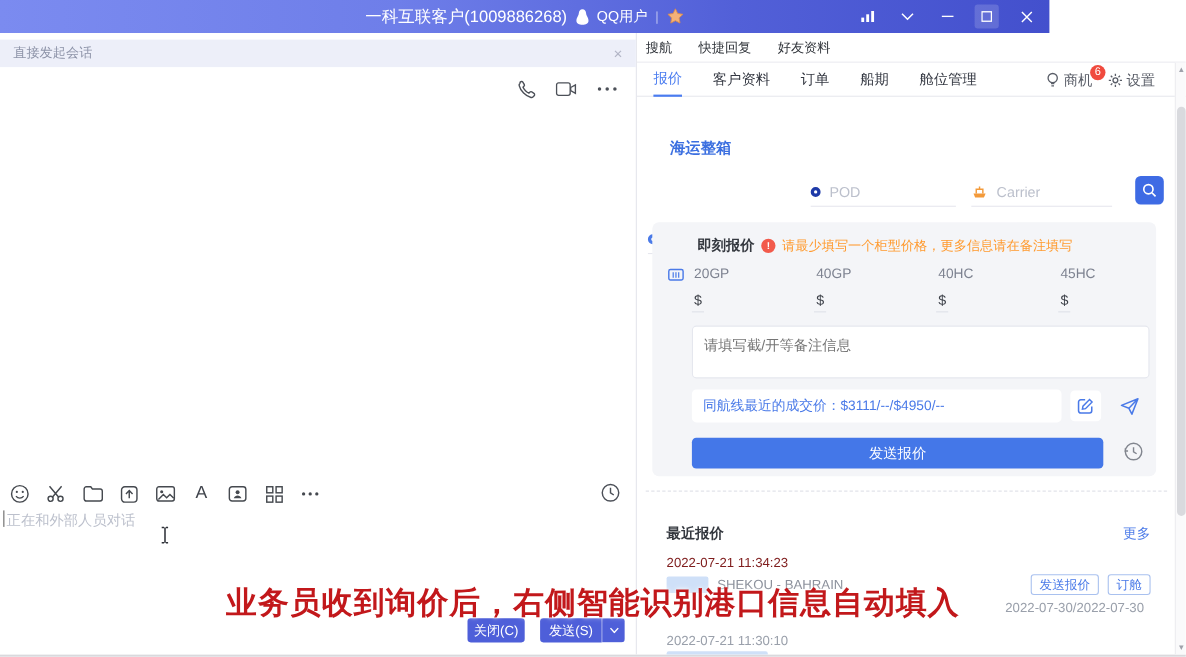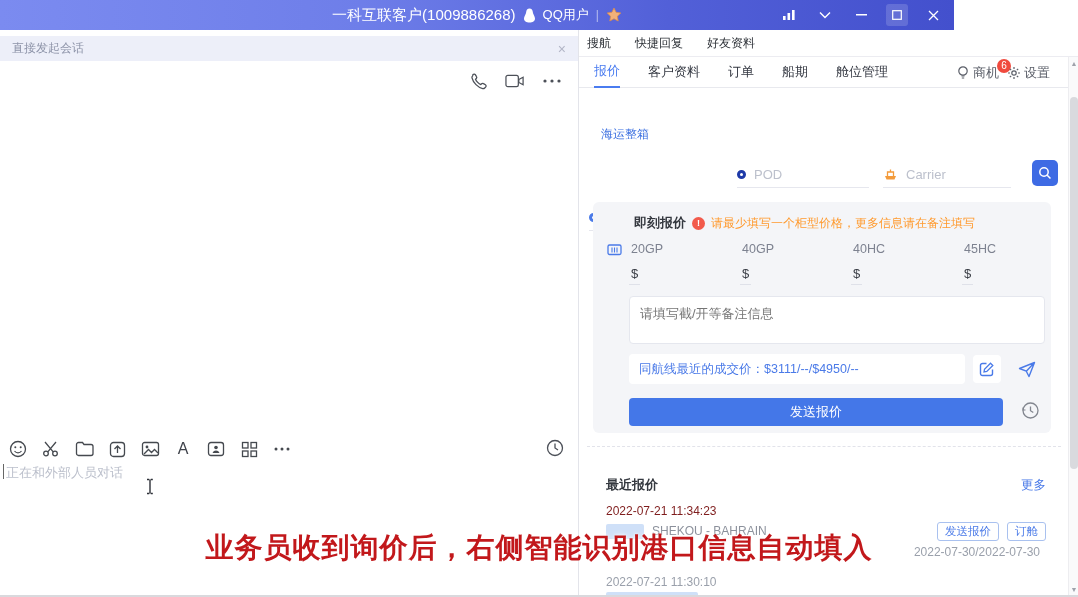--- a/index.html
+++ b/index.html
@@ -43,26 +43,26 @@
 
   
   .right-panel { position:absolute; left:579px; top:30px; width:499px; height:565px; background:#fff; }
   .top-tabs { position:absolute; left:0; top:0; width:100%; height:27px; border-bottom:1px solid #ececf1;
     display:flex; align-items:center; gap:24px; padding-left:8px; font-size:12px; color:#2f3339; }
   .top-tab { cursor:pointer; }
   .nav-row { position:absolute; left:0; top:27px; width:100%; height:31px; border-bottom:1px solid #e8e9ee;
     display:flex; align-items:center; gap:28px; padding-left:15px; font-size:13px; color:#343842; }
   .nav-tab { cursor:pointer; height:31px; display:flex; align-items:center; }
   .nav-tab.active { color:#4a7cf0; border-bottom:2px solid #4a7cf0; }
-  .nav-right { position:absolute; right:28px; top:0; height:31px; display:flex; align-items:center; gap:8px; color:#5a5e68; font-size:13px; }
+  .nav-right { position:absolute; right:28px; top:0; height:31px; display:flex; align-items:center; gap:14px; color:#5a5e68; font-size:13px; }
   .nav-ico-item { display:flex; align-items:center; gap:3px; cursor:pointer; position:relative; }
   .badge { position:absolute; top:-5px; right:-12px; min-width:14px; height:14px; border-radius:8px; background:#f04a3e;
     color:#fff; font-size:10px; display:flex; align-items:center; justify-content:center; padding:0 3px; }
 
-  .sec-title { position:absolute; left:22px; top:96px; font-size:12px; font-weight:normal; color:#3b6fe0; }
+  .sec-title { position:absolute; left:30px; top:96px; font-size:14px; font-weight:bold; color:#3b6fe0; }
 
   .search-row { position:absolute; left:0; top:132px; width:100%; height:30px; }
   .sfield { position:absolute; top:0; height:26px; display:flex; align-items:center; gap:8px;
     border-bottom:1px solid #e6e7ee; font-size:13px; color:#bcc0cc; cursor:text; }
   .sfield.pol { left:10px; width:142px;margin-top:43px; }
   .sfield.pod { left:158px; width:132px; }
   .sfield.carrier { left:304px; width:128px; }
   .ring { width:9px; height:9px; border-radius:50%; border:3px solid #4a7ae8; }
   .ring.dark { border-color:#1e3aa8; }
   .search-btn { position:absolute; left:453px; top:-2px; width:26px; height:26px; background:#3e6be4; border:none;
@@ -267,20 +267,31 @@
     <span class="caret"></span>
     <span>正在和外部人员对话</span>
   </div>
 
   <span class="ibeam">
     <svg width="10" height="17" viewBox="0 0 10 17">
         <path d="M2 1.5h2.2M7.8 1.5H5.8M5 1.5v14M2 15.5h2.2M7.8 15.5H5.8" stroke="#2e3138" stroke-width="1.4"></path>
       </svg>
   </span>
 
+  <div class="footer-btns">
+    <button class="fbtn close">关闭(C)</button>
+    <span class="send-group">
+      <button class="fbtn send">发送(S)</button>
+      <button class="fbtn send-arrow">
+        <svg width="9" height="6" viewBox="0 0 9 6">
+            <polyline points="1,1 4.5,5 8,1" fill="none" stroke="#fff" stroke-width="1.3"></polyline>
+          </svg>
+      </button>
+    </span>
+  </div>
 </div>
 
 <div class="right-panel">
 
   <div class="top-tabs">
     <span class="top-tab">搜航</span>
     <span class="top-tab">快捷回复</span>
     <span class="top-tab">好友资料</span>
   </div>
 

